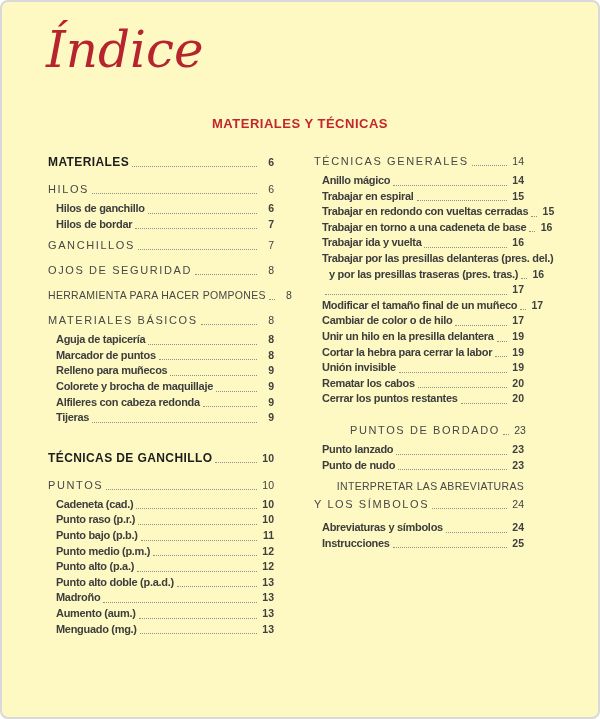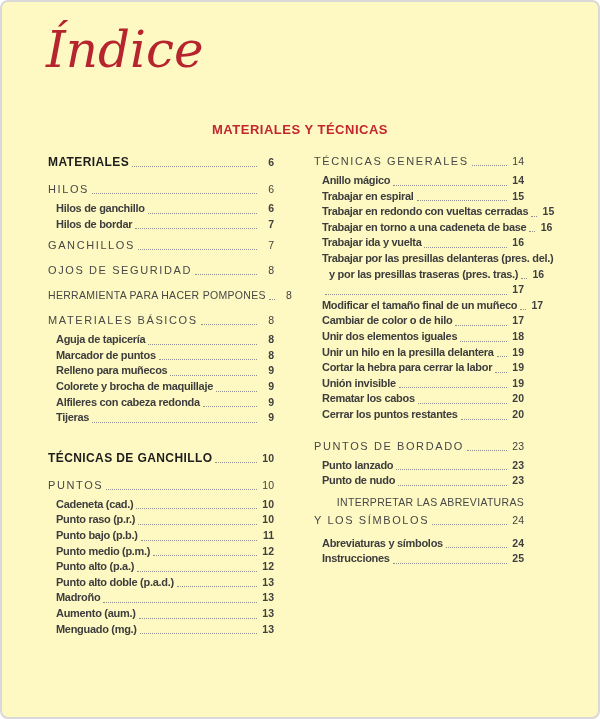--- a/index.html
+++ b/index.html
@@ -18,21 +18,21 @@
     left:44px; top:16px;
     font-family:"DejaVu Serif", serif;
     font-style:italic;
     font-weight:400;
     font-size:50px;
     line-height:1.3;
     color:#b6242e;
   }
   .section-header {
     position:absolute;
-    top:120px; left:0; right:0;
+    top:114px; left:0; right:0;
     text-align:center;
     color:#c2262e;
     font-weight:700;
     font-size:13px;
     letter-spacing:0.5px;
   }
   .columns {
     position:absolute;
     left:46px; top:152px;
     display:flex;
@@ -56,21 +56,21 @@
   .row.caps-wrap { margin-bottom:0;justify-content:flex-end; }
   .row.caps-cont { margin-top:3px; margin-bottom:8px; }
   .row.tight .label { font-size:10.5px; letter-spacing:0.3px; }
   .row.entry, .row.entry-wrap, .row.entry-cont {
     padding-left:8px;
     font-size:11px; letter-spacing:-0.3px;
     color:#3d3d3d; line-height:15.6px;font-weight:bold;
   }
   .row.entry-cont { padding-left:15px; }
   .row.gap-lg { margin-top:24px; }
-  .row.gap-md { margin-top:16px; }
+  .row.gap-md { margin-top:16px;margin-left:36px; }
   .col > .row:first-child { margin-top:0; }
 
   .leader {
     flex:1 1 auto;
     min-width:6px;
     margin:0 3px;
     border-bottom:1.5px dotted #8f8f8f;
     align-self:flex-end;
     transform:translateY(-3px);
   }
@@ -264,25 +264,20 @@
           <span class="label">Modificar el tamaño final de un muñeco</span>
           <span class="leader"></span>
           <span class="page-num">17</span>
         </div>
         <div class="row entry">
           <span class="label">Cambiar de color o de hilo</span>
           <span class="leader"></span>
           <span class="page-num">17</span>
         </div>
         <div class="row entry">
-          <span class="label">Unir dos elementos iguales</span>
-          <span class="leader"></span>
-          <span class="page-num">18</span>
-        </div>
-        <div class="row entry">
           <span class="label">Unir un hilo en la presilla delantera</span>
           <span class="leader"></span>
           <span class="page-num">19</span>
         </div>
         <div class="row entry">
           <span class="label">Cortar la hebra para cerrar la labor</span>
           <span class="leader"></span>
           <span class="page-num">19</span>
         </div>
         <div class="row entry">

